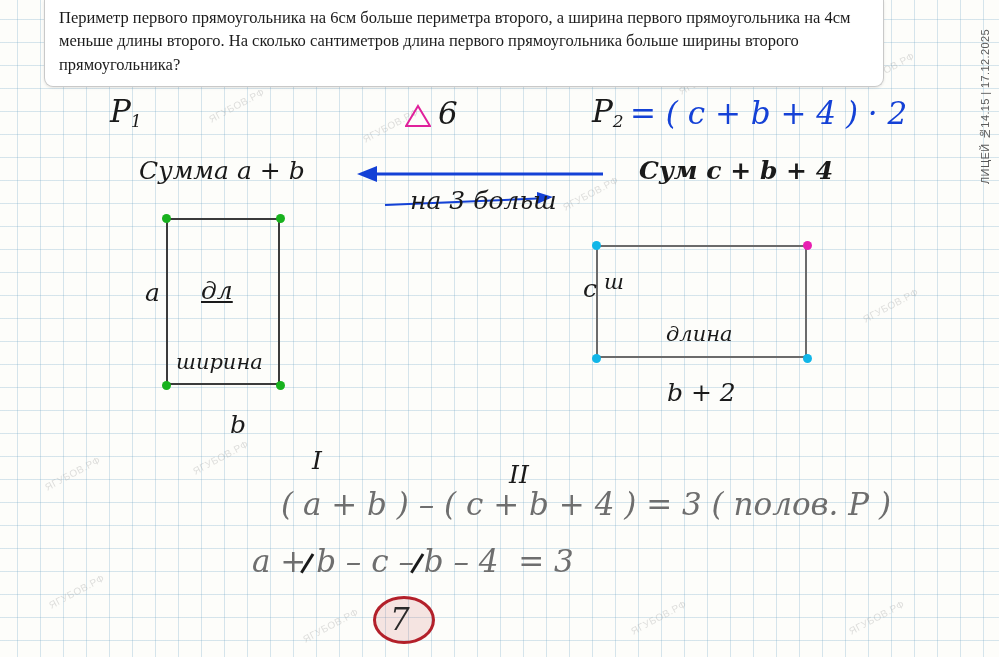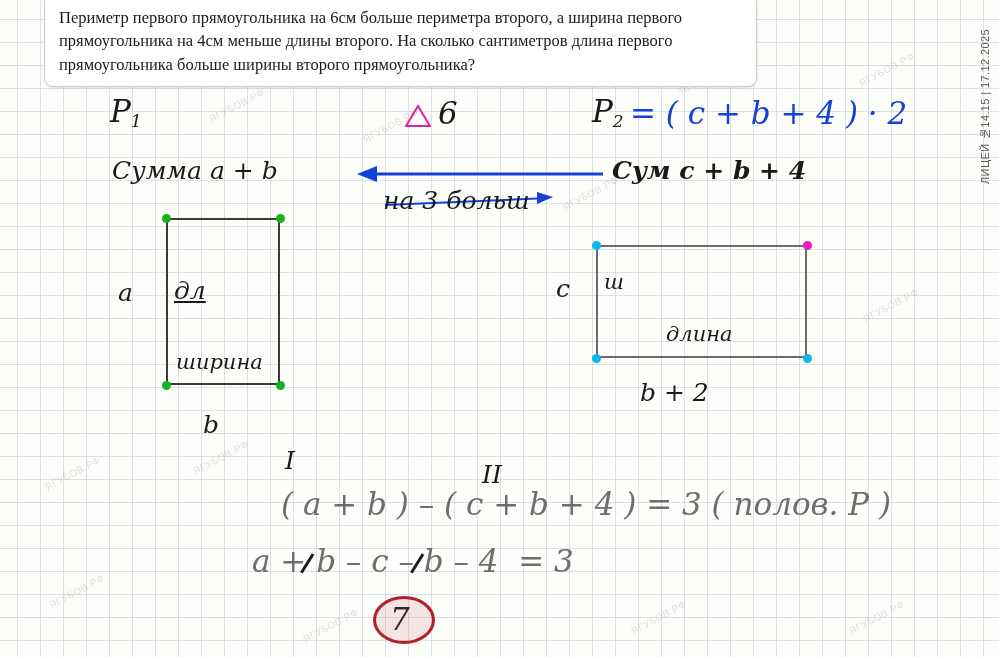--- a/index.html
+++ b/index.html
@@ -24,21 +24,21 @@
     background-size: 23px 23px;
     background-position: -6px -4px;
     overflow: hidden;
   }
 
   
   #statement {
     position: absolute;
     left: 44px;
     top: 0px;
-    width: 713px;
+    width: 840px;
     padding: 6px 14px 10px 14px;
     box-sizing: border-box;
     background: #ffffff;
     border: 1px solid #c9c9c9;
     border-top: none;
     border-radius: 0 0 9px 9px;
     box-shadow: 0 1px 3px rgba(0,0,0,0.10);
     font-family: "Liberation Serif", serif;
     font-size: 16.5px;
     line-height: 1.42;
@@ -81,21 +81,21 @@
     font-family: "DejaVu Serif", serif;
     font-style: italic;
     color: #1a1a1a;
     white-space: nowrap;
     line-height: 1;
   }
   .hw.blue  { color: #1441d6; }
   .hw.gray  { color: #6e6e6e; }
 
   .big   { font-size: 31px; }
-  .mid   { font-size: 25px; }
+  .mid   { font-size: 25px; margin-left: 27px; }
   .small { font-size: 21px; }
 
   .sub {
     font-size: 17px;
     vertical-align: -5px;
   }
 
   
   .rect {
     position: absolute;

